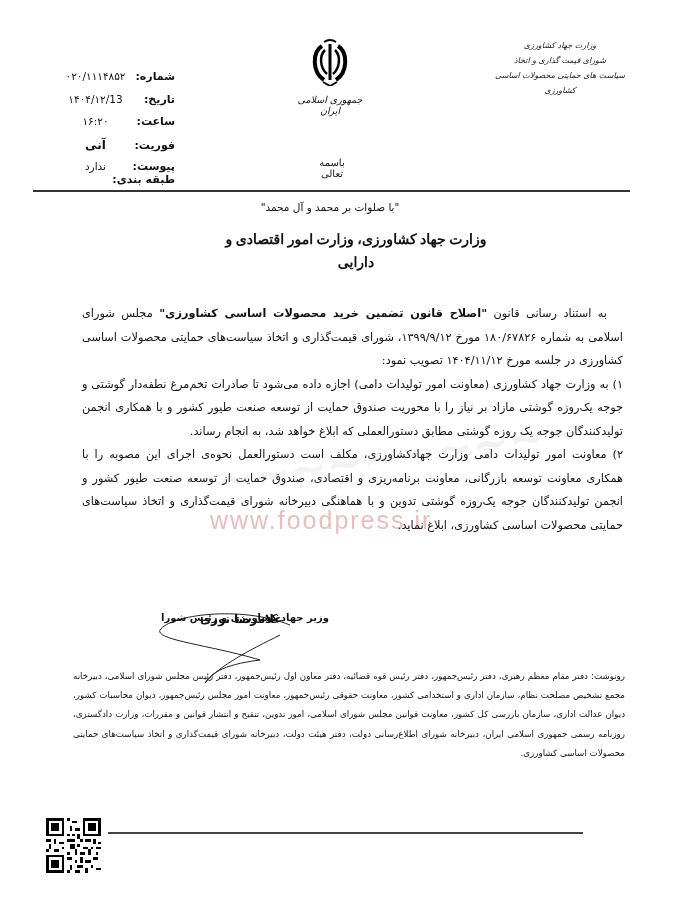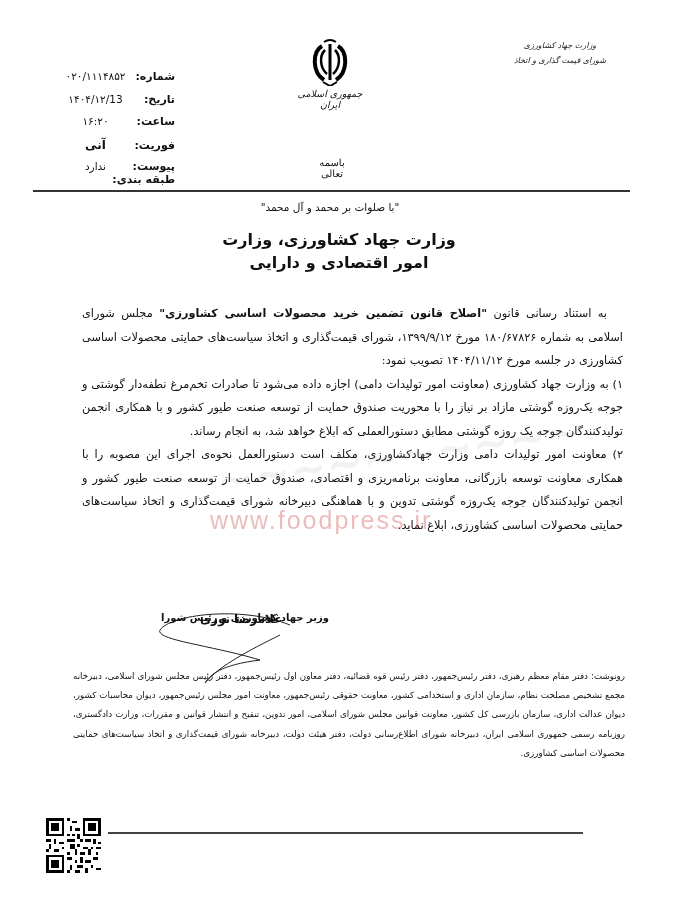--- a/index.html
+++ b/index.html
@@ -5,29 +5,29 @@
   html, body { margin: 0; padding: 0; background: #ffffff; }
   body { width: 681px; height: 900px; position: relative; overflow: hidden;
          font-family: "DejaVu Sans", "Liberation Sans", sans-serif; color: #111; }
   .meta { position: absolute; left: 60px; top: 42px; width: 115px; direction: rtl; }
   .meta-row { display: flex; align-items: baseline; height: 22.5px; font-size: 11px; }
   .meta-label { font-weight: bold; width: 48px; white-space: nowrap; }
   .meta-value { flex: 1; text-align: center; padding-left: 4px; direction: ltr; unicode-bidi: plaintext; font-size: 10.5px; margin-top: 28px; }
   .meta-value.bold { font-weight: bold; font-size: 12px; }
   .emblem { position: absolute; left: 290px; top: 38px; width: 80px; text-align: center; }
   .emblem svg { display: block; margin: 0 auto; }
-  .emblem-text { font-family: "DejaVu Serif", serif; font-size: 9.5px; font-style: italic; direction: rtl; margin-top: 2px; }
+  .emblem-text { font-family: "DejaVu Serif", serif; font-size: 9.5px; font-style: italic; direction: rtl; margin-top: 8px; }
   .bismillah { position: absolute; left: 312px; top: 157px; width: 40px; font-family: "DejaVu Serif", serif; font-size: 10px; text-align: center; direction: rtl; }
   .logo { position: absolute; left: 485px; top: 30px; width: 150px; text-align: center; direction: rtl; }
   .logo-circle { width: 72px; height: 72px; margin: 0 auto; position: relative; }
   .logo-sub { font-family: "DejaVu Serif", serif; font-style: italic; font-size: 8px; line-height: 15px; color: #222; }
   .divider-top { position: absolute; left: 33px; top: 190px; width: 597px; height: 2px; background: #333; }
   .divider-bottom { position: absolute; left: 108px; top: 832px; width: 475px; height: 2px; background: #444; }
   .salawat { position: absolute; left: 230px; top: 201px; width: 200px; text-align: center; font-size: 10.5px; direction: rtl; }
-  .addressee { position: absolute; left: 204px; top: 228px; width: 270px; text-align: center; font-weight: bold; font-size: 16px; direction: rtl; line-height: 23px; }
+  .addressee { position: absolute; left: 221px; top: 228px; width: 270px; text-align: center; font-weight: bold; font-size: 14px; direction: rtl; line-height: 23px; font-family: Liberation Serif, serif; }
   .body { position: absolute; left: 82px; top: 302px; width: 541px; direction: rtl; text-align: justify; text-align-last: right; font-size: 11.3px; line-height: 23.5px; }
   .body p { margin: 0; }
   .body .indent { text-indent: 16px; }
   .body b { font-weight: bold; }
   .watermark { position: absolute; left: 210px; top: 506px; font-family: "Liberation Sans", sans-serif; font-size: 25px; color: rgba(200,60,60,0.35); letter-spacing: 2px; direction: ltr; pointer-events: none; }
   .watermark2 { position: absolute; left: 215px; top: 430px; font-size: 44px; color: rgba(150,150,150,0.12); font-weight: bold; transform: rotate(-8deg); pointer-events: none; direction: rtl; }
   .signer-name { position: absolute; left: 200px; top: 612px; width: 150px; text-align: left; direction: rtl; font-weight: bold; font-size: 12px; }
   .signer-title { position: absolute; left: 140px; top: 612px; width: 210px; text-align: center; direction: rtl; font-weight: bold; font-size: 10px; }
   .signature { position: absolute; left: 150px; top: 605px; }
   .cc { position: absolute; left: 73px; top: 667px; width: 552px; direction: rtl; text-align: justify; text-align-last: right; font-size: 8.7px; line-height: 19.2px; }
@@ -74,20 +74,21 @@
     <path d="M15 44 L22 48 L29 44" fill="none" stroke="#000" stroke-width="2"></path>
   </svg>
   <div class="emblem-text">جمهوری اسلامی ایران</div>
 </div>
 
 <div class="bismillah">باسمه تعالی</div>
 
 <div class="logo">
   <div class="logo-sub" style="margin-top:8px;">وزارت جهاد کشاورزی</div>
   <div class="logo-sub">شورای قیمت گذاری و اتخاذ</div>
+  <div class="logo-sub">سیاست های حمایتی محصولات اساسی کشاورزی</div>
 </div>
 
 <div class="divider-top"></div>
 
 <div class="salawat">"با صلوات بر محمد و آل محمد"</div>
 
 <div class="addressee">
   <div>وزارت جهاد کشاورزی، وزارت امور اقتصادی و دارایی</div>
 </div>
 

